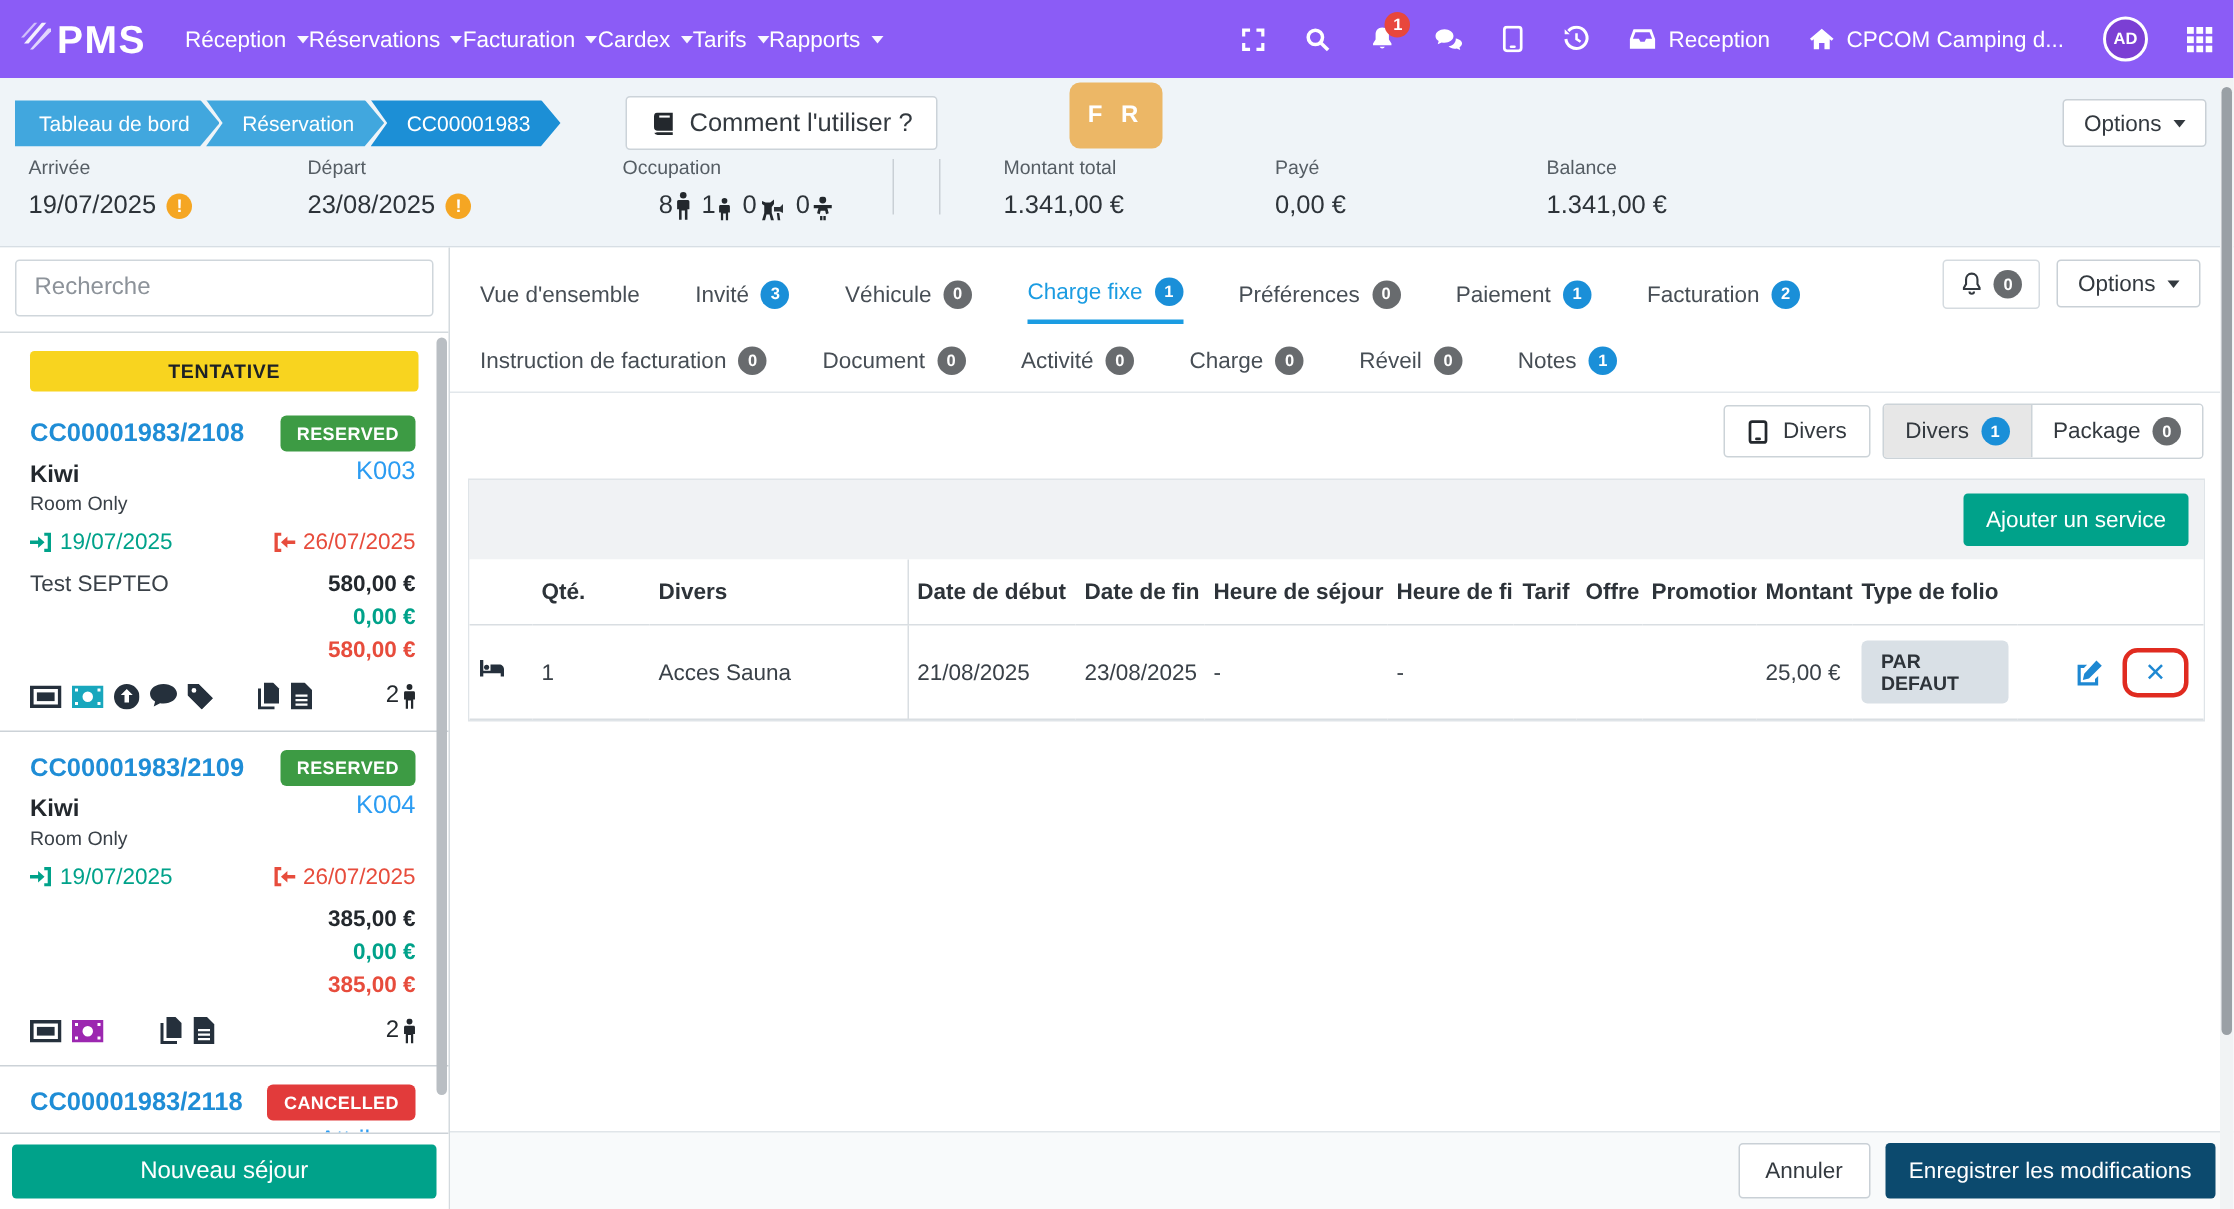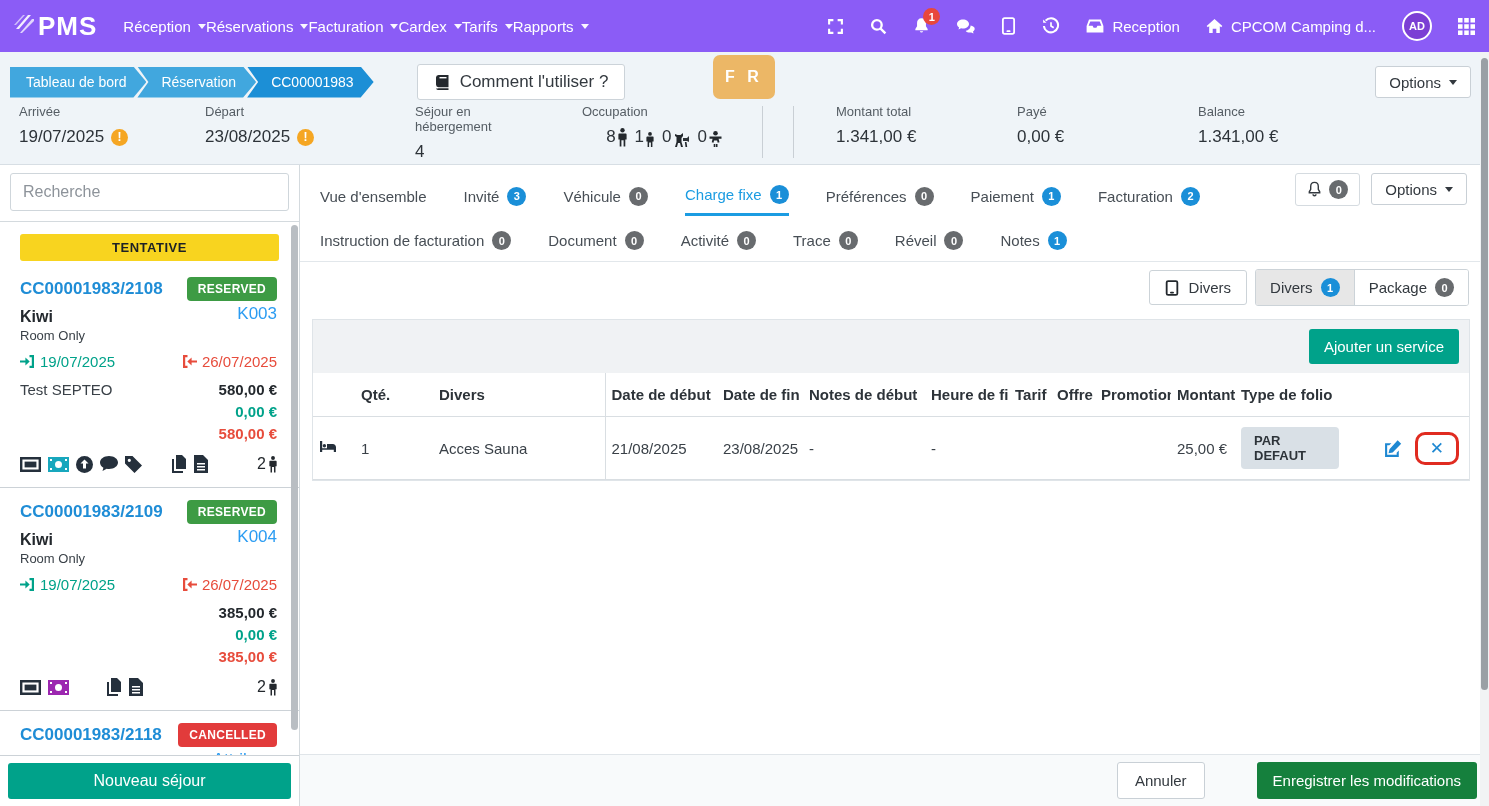--- a/index.html
+++ b/index.html
@@ -112,21 +112,21 @@
   .x-ic { color:#1e88d2; font-size:17px; font-weight:bold; cursor:pointer; line-height:1; }
 
   
   .footer { position:absolute; left:0; right:0; bottom:0; height:52px; background:#f8fafb; border-top:1px solid #e0e5e9; display:flex; align-items:center; padding:0 12px 0 16px; }
   .meta { font-size:15px; color:#4a5056; }
   .meta i { color:#5a6168; }
   .meta b { color:#23282d; font-weight:bold; }
   .meta .who { color:#23282d; }
   .foot-btns { margin-left:auto; display:flex; gap:10px; }
   .btn-cancel { background:#fff; border:1px solid #c9d0d6; border-radius:3px; height:37px; padding:0 17px; font-size:15px; color:#33393f; font-family:inherit; cursor:pointer; }
-  .btn-save { background:#15803d; color:#fff; border:none; border-radius:3px; height:37px; padding:0 16px; font-size:15px; font-family:inherit; cursor:pointer;margin-left:42px; }
+  .btn-save { background:#0c4a6e; color:#fff; border:none; border-radius:3px; height:37px; padding:0 16px; font-size:15px; font-family:inherit; cursor:pointer; }
 
   
   .win-scroll { position:absolute; top:52px; right:0; width:9px; height:754px; background:#f1f3f4; }
   .win-thumb { position:absolute; top:6px; left:1px; width:7px; height:632px; background:#9aa0a5; border-radius:4px; }
 
   .ic-dark { color:#25303c; }
   svg { flex:none; }
 </style>
 </head>
 <body>
@@ -267,24 +267,20 @@
             <span>19/07/2025</span>
             <span class="warn">!</span>
           </div>
       </div>
       <div class="fld f-dep">
         <div class="lab">Départ</div>
         <div class="val">
             <span>23/08/2025</span>
             <span class="warn">!</span>
           </div>
-      </div>
-      <div class="fld f-stay">
-        <div class="lab">Séjour en hébergement</div>
-        <div class="val">4</div>
       </div>
       <div class="fld f-occ">
         <div class="lab">Occupation</div>
         <div class="val">
           <span class="occ-g">
               <span>8</span>
               <svg width="9" height="19" viewBox="0 0 9 19" fill="#23282d">
                 <circle cx="4.5" cy="2.2" r="2.2"></circle>
                 <path d="M1.4 5.4h6.2c.6 0 1 .5 1 1.1v5h-1.3v7H5.6v-6.2h-2.2v6.2H1.7v-7H.4v-5c0-.6.4-1.1 1-1.1z"></path>
               </svg>
@@ -574,21 +570,21 @@
             </div>
           <div class="tab">
               <span>Document</span>
               <span class="gbadge">0</span>
             </div>
           <div class="tab">
               <span>Activité</span>
               <span class="gbadge">0</span>
             </div>
           <div class="tab">
-              <span>Trace</span>
+              <span>Charge</span>
               <span class="gbadge">0</span>
             </div>
           <div class="tab">
               <span>Réveil</span>
               <span class="gbadge">0</span>
             </div>
           <div class="tab">
               <span>Notes</span>
               <span class="bbadge">1</span>
             </div>
@@ -636,21 +632,21 @@
               <col style="width:110px">
               <col>
           </colgroup>
           <thead>
             <tr>
               <th></th>
               <th>Qté.</th>
               <th class="c-sep">Divers</th>
               <th>Date de début</th>
               <th>Date de fin</th>
-              <th>Notes de début</th>
+              <th>Heure de séjour</th>
               <th>Heure de fin</th>
               <th>Tarif</th>
               <th>Offre</th>
               <th>Promotion</th>
               <th>Montant</th>
               <th>Type de folio</th>
               <th></th>
             </tr>
           </thead>
           <tbody>

